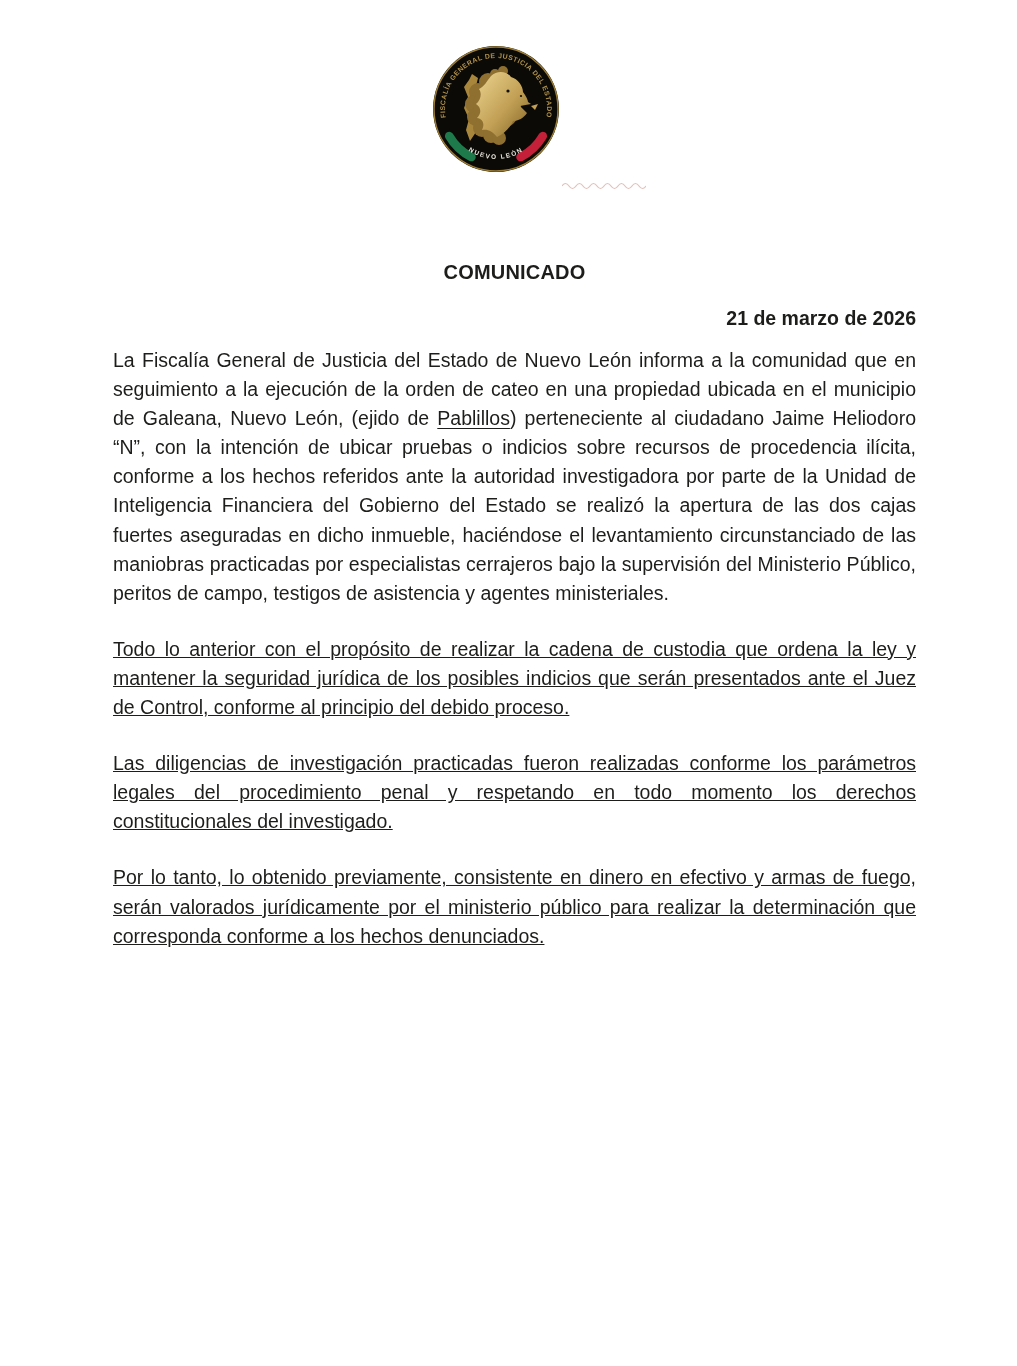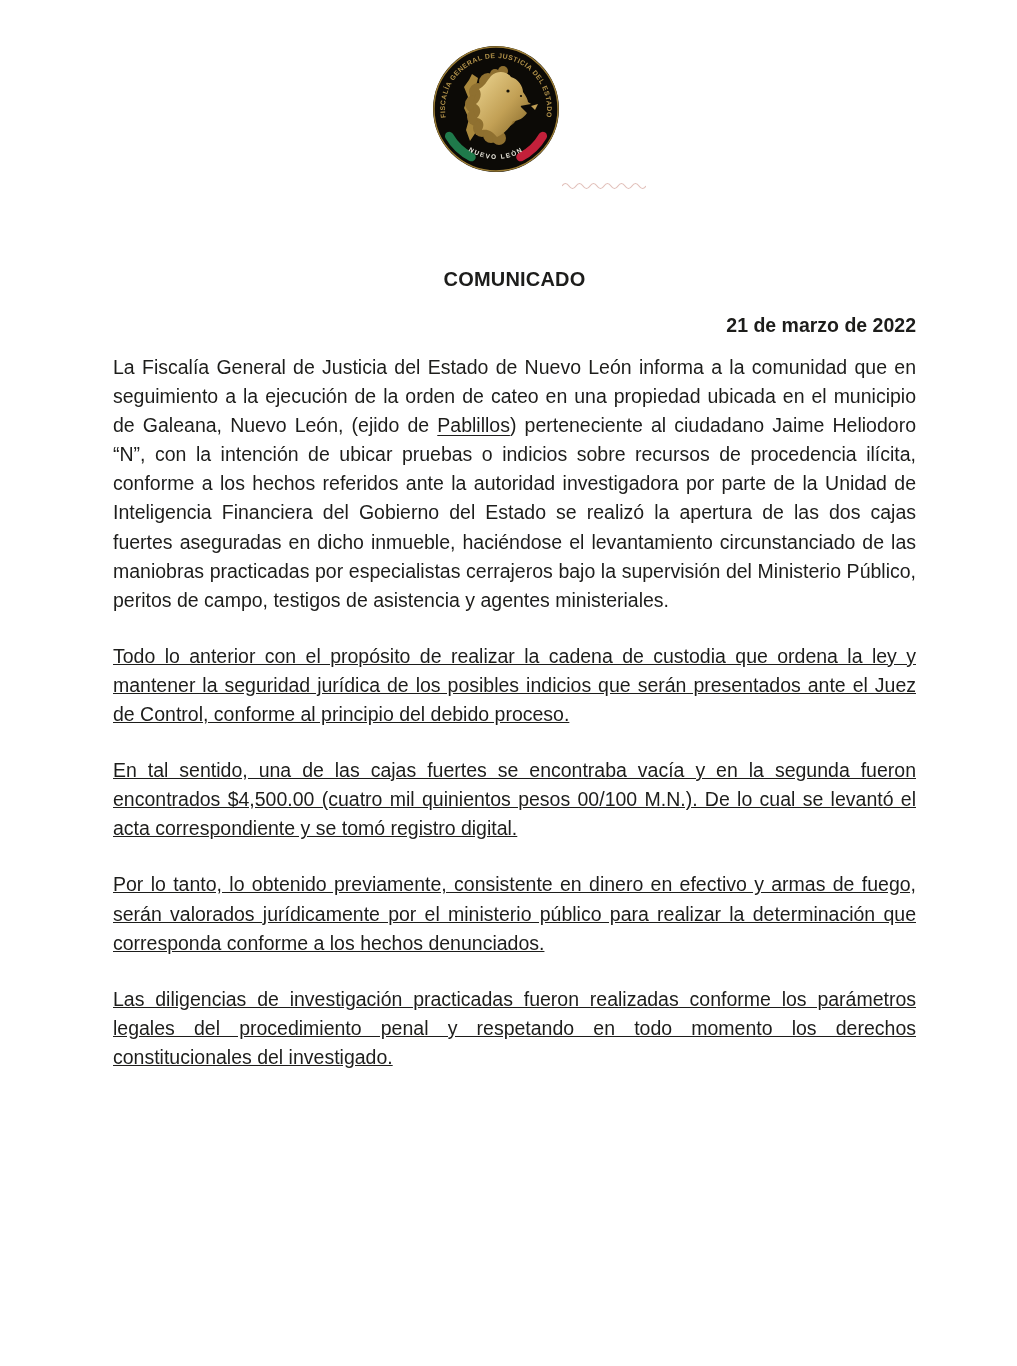--- a/index.html
+++ b/index.html
@@ -18,21 +18,21 @@
     width:130px;height:130px;
   }
   .logo-wrap svg{display:block;width:130px;height:130px;}
   .squiggle-mark{
     position:absolute;
     left:562px;top:181px;
     opacity:.55;
   }
   .doc{
     position:absolute;
-    left:113px;top:267px;
+    left:113px;top:260px;
     width:803px;
   }
   .doc-title{
     margin:0;
     font-size:20px;
     line-height:24px;
     font-weight:bold;
     text-align:center;
     letter-spacing:.2px;
   }
@@ -126,23 +126,22 @@
       </text>
     </svg>
   </div>
 
   <svg class="squiggle-mark" width="84" height="10">
     <path d="M0 5 Q 3.5 0 7 5 T 14 5 T 21 5 T 28 5 T 35 5 T 42 5 T 49 5 T 56 5 T 63 5 T 70 5 T 77 5 T 84 5" stroke="#c98b80" stroke-width="1.2" fill="none"></path>
   </svg>
 
   <div class="doc">
     <h1 class="doc-title">COMUNICADO</h1>
-    <div class="doc-date">21 de marzo de 2022</div>
+    <div class="doc-date">21 de marzo de 2026</div>
     <div class="doc-body" id="doc-body">
         <p><span>La Fiscalía General de Justicia del Estado de Nuevo León informa a la comunidad que en seguimiento a la ejecución de la orden de cateo en una propiedad ubicada en el municipio de Galeana, Nuevo León, (ejido de </span><span class="misspelled">Pablillos</span><span>) perteneciente al ciudadano Jaime Heliodoro “N”, con la intención de ubicar pruebas o indicios sobre recursos de procedencia ilícita, conforme a los hechos referidos ante la autoridad investigadora por parte de la Unidad de Inteligencia Financiera del Gobierno del Estado se realizó la apertura de las dos cajas fuertes aseguradas en dicho inmueble, haciéndose el levantamiento circunstanciado de las maniobras practicadas por especialistas cerrajeros bajo la supervisión del Ministerio Público, peritos de campo, testigos de asistencia y agentes ministeriales.</span></p>
         <p><span>Todo lo anterior con el propósito de realizar la cadena de custodia que ordena la ley y mantener la seguridad jurídica de los posibles indicios que serán presentados ante el Juez de Control, conforme al principio del debido proceso.</span></p>
-        <p><span>En tal sentido, una de las cajas fuertes se encontraba vacía y en la segunda fueron encontrados $4,500.00 (cuatro mil quinientos pesos 00/100 M.N.). De lo cual se levantó el acta correspondiente y se tomó registro digital.</span></p>
+        <p><span>Las diligencias de investigación practicadas fueron realizadas conforme los parámetros legales del procedimiento penal y respetando en todo momento los derechos constitucionales del investigado.</span></p>
         <p><span>Por lo tanto, lo obtenido previamente, consistente en dinero en efectivo y armas de fuego, serán valorados jurídicamente por el ministerio público para realizar la determinación que corresponda conforme a los hechos denunciados.</span></p>
-        <p><span>Las diligencias de investigación practicadas fueron realizadas conforme los parámetros legales del procedimiento penal y respetando en todo momento los derechos constitucionales del investigado.</span></p>
       </div>
   </div>
 
 </div>
 
 </body></html>

